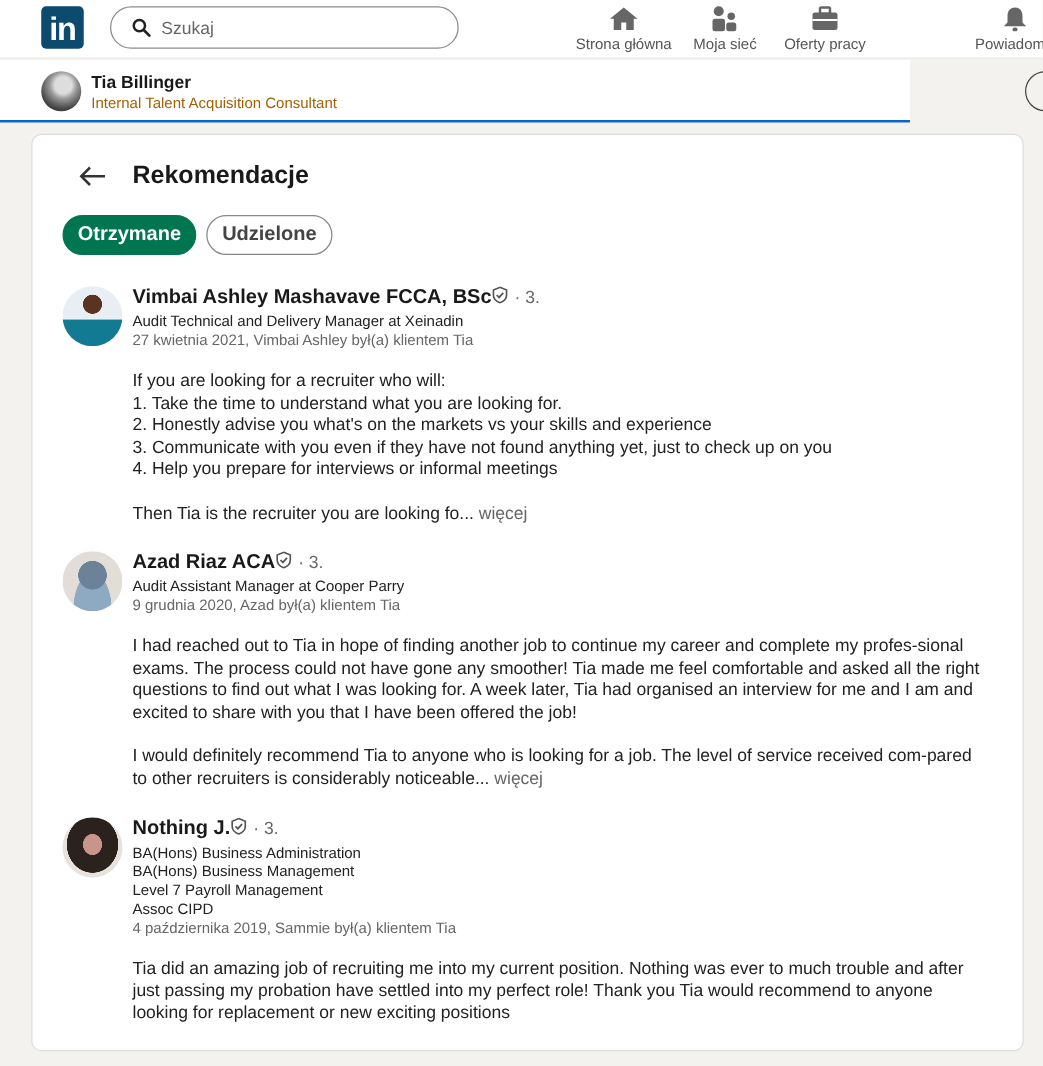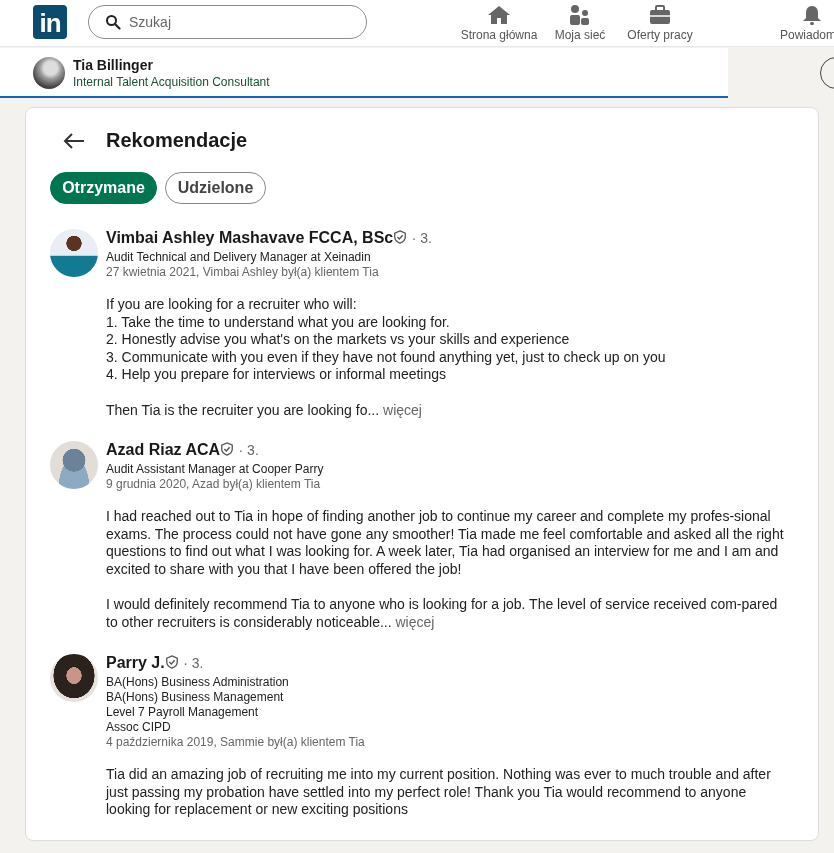--- a/index.html
+++ b/index.html
@@ -9,21 +9,21 @@
   .search { position: absolute; left: 88px; top: 5px; width: 279px; height: 34px; border: 1px solid #8c8c8c; border-radius: 17px; background: #fff; }
   .search .icon { position: absolute; left: 16px; top: 8px; width: 16px; height: 16px; }
   .search input { position: absolute; left: 40px; top: 6px; width: 220px; height: 20px; border: none; outline: none; font-family: "Liberation Sans", sans-serif; font-size: 14px; color: #333; background: transparent; }
   .search input::placeholder { color: #666; }
   .nav { position: absolute; top: 0; height: 47px; display: flex; flex-direction: column; align-items: center; }
   .nav svg { margin-top: 4px; width: 24px; height: 22px; }
   .nav span { font-size: 12px; color: #555; margin-top: 2px; white-space: nowrap; }
   .profilebar { position: absolute; left: 0; top: 48px; width: 728px; height: 50px; background: #fff; border-bottom: 2px solid #0a66c2; }
   .avatar-small { position: absolute; left: 33px; top: 9px; width: 32px; height: 32px; border-radius: 50%; background: radial-gradient(circle at 55% 35%, #ddd 0 25%, #999 40%, #444 70%, #222 100%); }
   .pname { position: absolute; left: 73px; top: 9px; font-size: 14px; font-weight: bold; }
-  .ptitle { position: absolute; left: 73px; top: 27px; font-size: 12px; color: #14532d; }
+  .ptitle { position: absolute; left: 73px; top: 27px; font-size: 12px; color: #a16207; }
   .circle-btn { position: absolute; left: 820px; top: 9px; width: 32px; height: 32px; border: 1px solid #444; border-radius: 50%; }
   .card { position: absolute; left: 25px; top: 107px; width: 794px; height: 734px; background: #fff; border: 1px solid #ddd; border-radius: 8px; }
   .back { position: absolute; left: 36px; top: 21px; width: 24px; height: 24px; }
   .title { position: absolute; left: 80px; top: 21px; font-size: 20px; font-weight: bold; }
   .pill { position: absolute; top: 64px; height: 32px; border-radius: 16px; font-size: 16px; font-weight: bold; line-height: 30px; text-align: center; }
   .pill.active { left: 24px; width: 107px; background: #01754f; color: #fff; border: 1px solid #01754f; }
   .pill.inactive { left: 139px; width: 101px; background: #fff; color: #444; border: 1px solid #888; }
   .rec { position: absolute; left: 24px; width: 740px; }
   .rec .av { position: absolute; left: 0; top: 0; width: 48px; height: 48px; border-radius: 50%; }
   .rec .name { position: absolute; left: 56px; top: 0; font-size: 16px; font-weight: bold; white-space: nowrap; }
@@ -119,21 +119,21 @@
         </svg> <span class="deg">· 3.</span></div>
     <div class="sub" style="top:21px">Audit Assistant Manager at Cooper Parry</div>
     <div class="date" style="top:36px">9 grudnia 2020, Azad był(a) klientem Tia</div>
     <div class="body" style="top:67px"><span>I had reached out to Tia in hope of finding another job to continue my career and complete my profes-sional exams. The process could not have gone any smoother! Tia made me feel comfortable and asked all the right questions to find out what I was looking for. A week later, Tia had organised an interview for me and I am and excited to share with you that I have been offered the job!
 
 I would definitely recommend Tia to anyone who is looking for a job. The level of service received com-pared to other recruiters is considerably noticeable...</span> <span class="more">więcej</span></div>
   </div>
 
   <div class="rec" style="top:546px">
     <div class="av" style="background: radial-gradient(ellipse at 50% 45%, #c9958a 0 22%, #2b211d 23% 60%, #e8e2dc 61%);"></div>
-    <div class="name"><span>Parry J.</span><svg class="badge" viewBox="0 0 16 16">
+    <div class="name"><span>Nothing J.</span><svg class="badge" viewBox="0 0 16 16">
           <path d="M8 1 L14 3.5 V8 C14 11.5 11 14 8 15 C5 14 2 11.5 2 8 V3.5 Z" fill="none" stroke="#555" stroke-width="1.5"></path>
           <polyline points="5,8 7.2,10.2 11,6" fill="none" stroke="#555" stroke-width="1.6"></polyline>
         </svg> <span class="deg">· 3.</span></div>
     <div class="sub" style="top:21px">BA(Hons) Business Administration</div>
     <div class="sub" style="top:36px">BA(Hons) Business Management</div>
     <div class="sub" style="top:51px">Level 7 Payroll Management</div>
     <div class="sub" style="top:66px">Assoc CIPD</div>
     <div class="date" style="top:81px">4 października 2019, Sammie był(a) klientem Tia</div>
     <div class="body" style="top:112px"><span>Tia did an amazing job of recruiting me into my current position. Nothing was ever to much trouble and after just passing my probation have settled into my perfect role! Thank you Tia would recommend to anyone looking for replacement or new exciting positions</span></div>
   </div>

